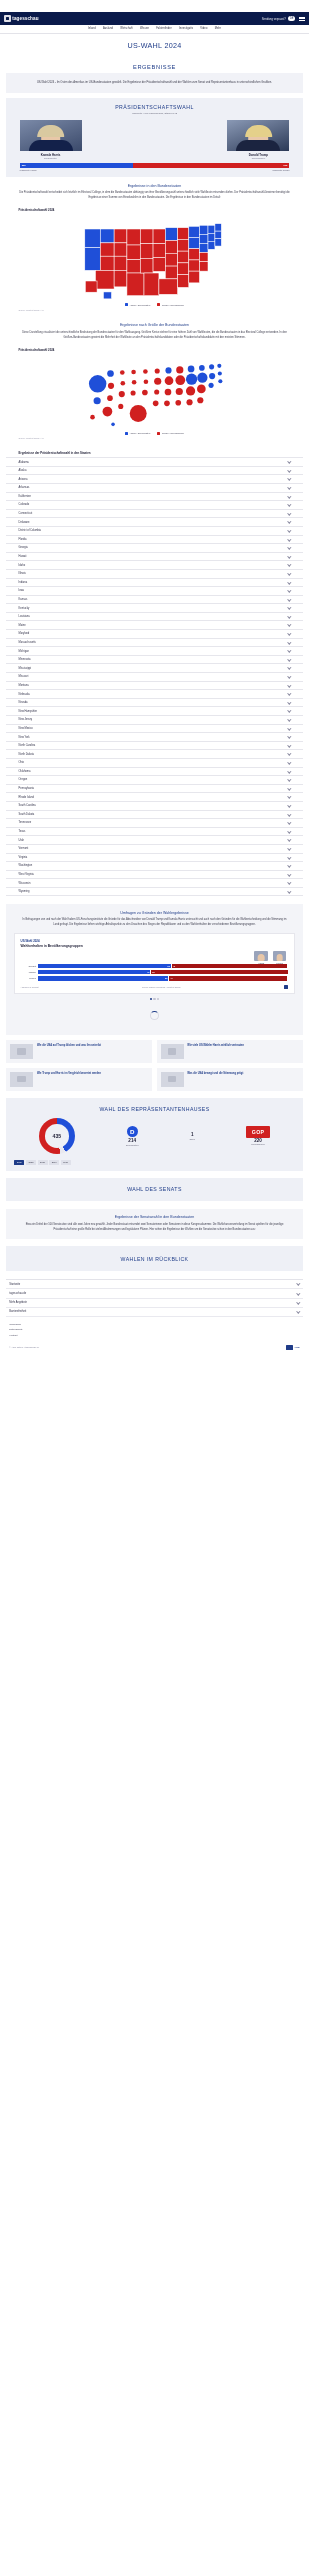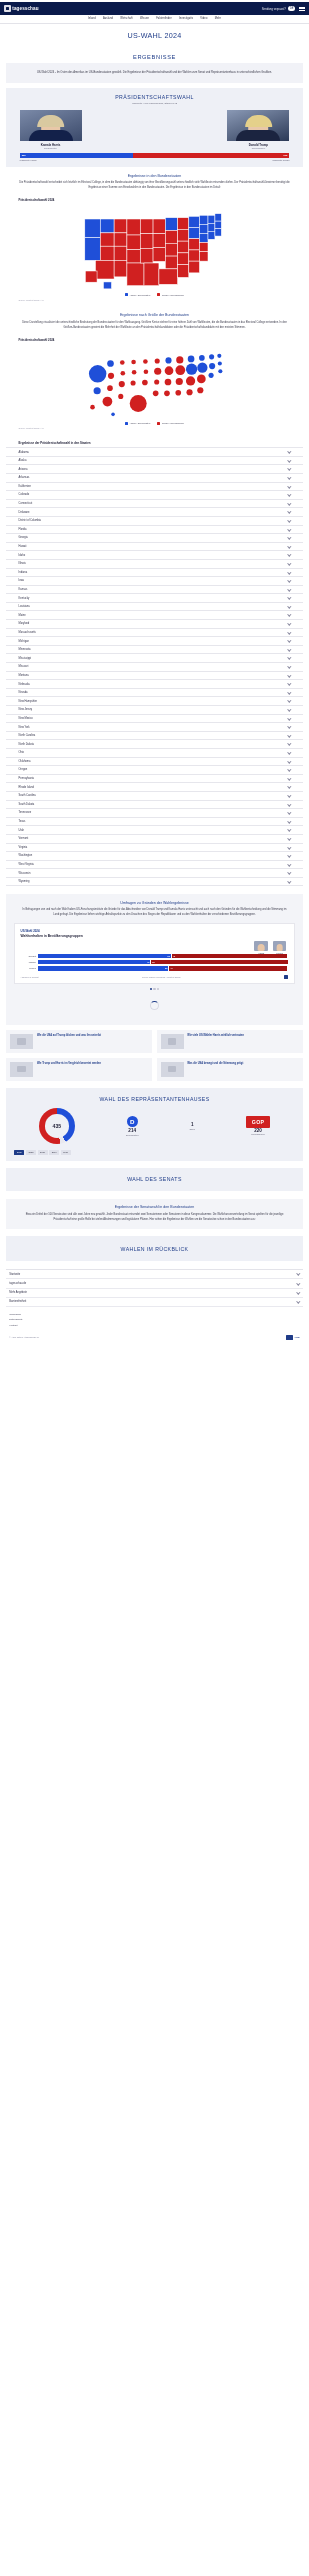--- a/index.html
+++ b/index.html
@@ -1,17 +1,17 @@
 <!DOCTYPE html>
 <html lang="de" style="font-size:8.2px"><head>
 <meta charset="utf-8">
 <style>
   *{box-sizing:border-box;margin:0;padding:0}
   body{background:#ffffff;font-family:"Liberation Sans",sans-serif;color:#1a1a2e;width:309px}
-  .wrap{width:309px;margin:2px auto;background:#fff}
+  .wrap{width:309px;margin:12px auto;background:#fff}
 
   
   .topbar{height:13.4px;background:#0a1a4a;display:flex;align-items:center;justify-content:space-between;padding:0 4.1px}
   .logo{display:flex;align-items:center;gap:1.5px}
   .logo-sq{width:6.7px;height:6.7px;background:#e0e0e8;border-radius:1px;position:relative}
   .logo-sq:after{content:"";position:absolute;left:1.5px;top:1.5px;width:3.6px;height:3.6px;background:#0a1a4a;border-radius:0.5px}
   .logo-txt{color:#fff;font-size:4.6px;font-weight:bold;letter-spacing:0.1px}
   .topbar-right{display:flex;align-items:center;gap:2.6px}
   .tb-link{color:#fff;font-size:2.8px;opacity:.92}
   .tb-pill{background:#fff;border-radius:3.6px;width:6.7px;height:4.6px;display:flex;align-items:center;justify-content:center}

